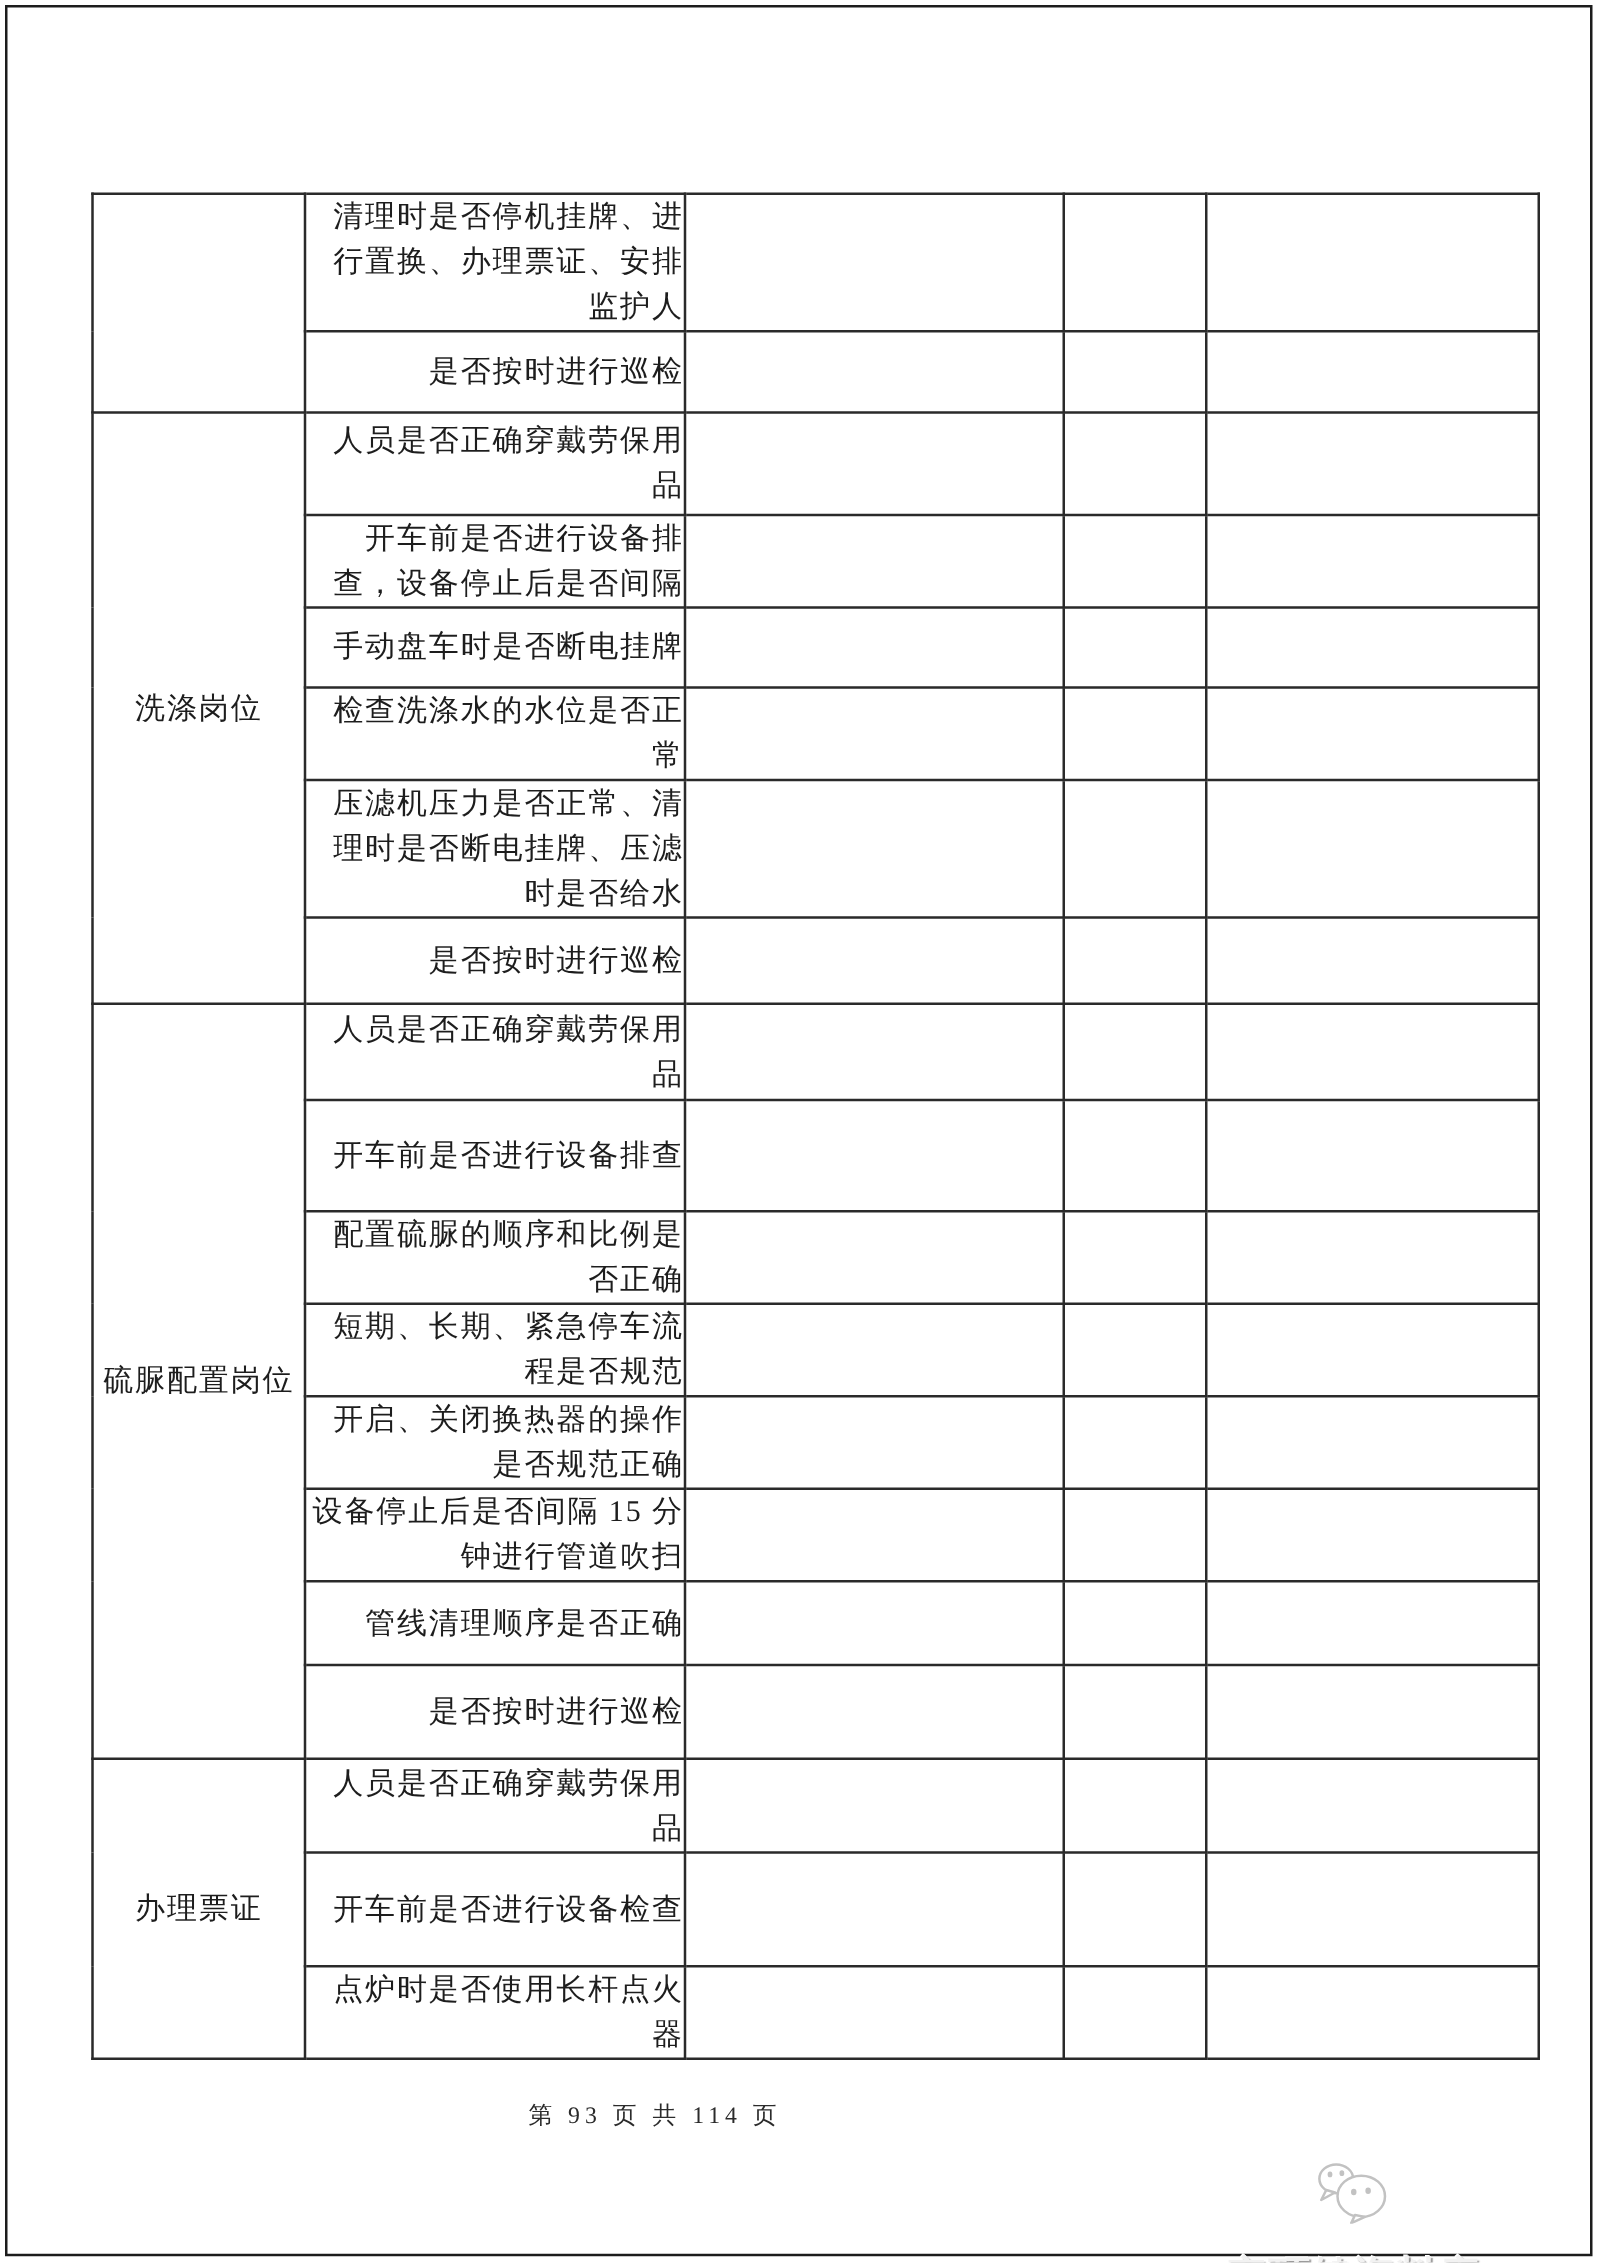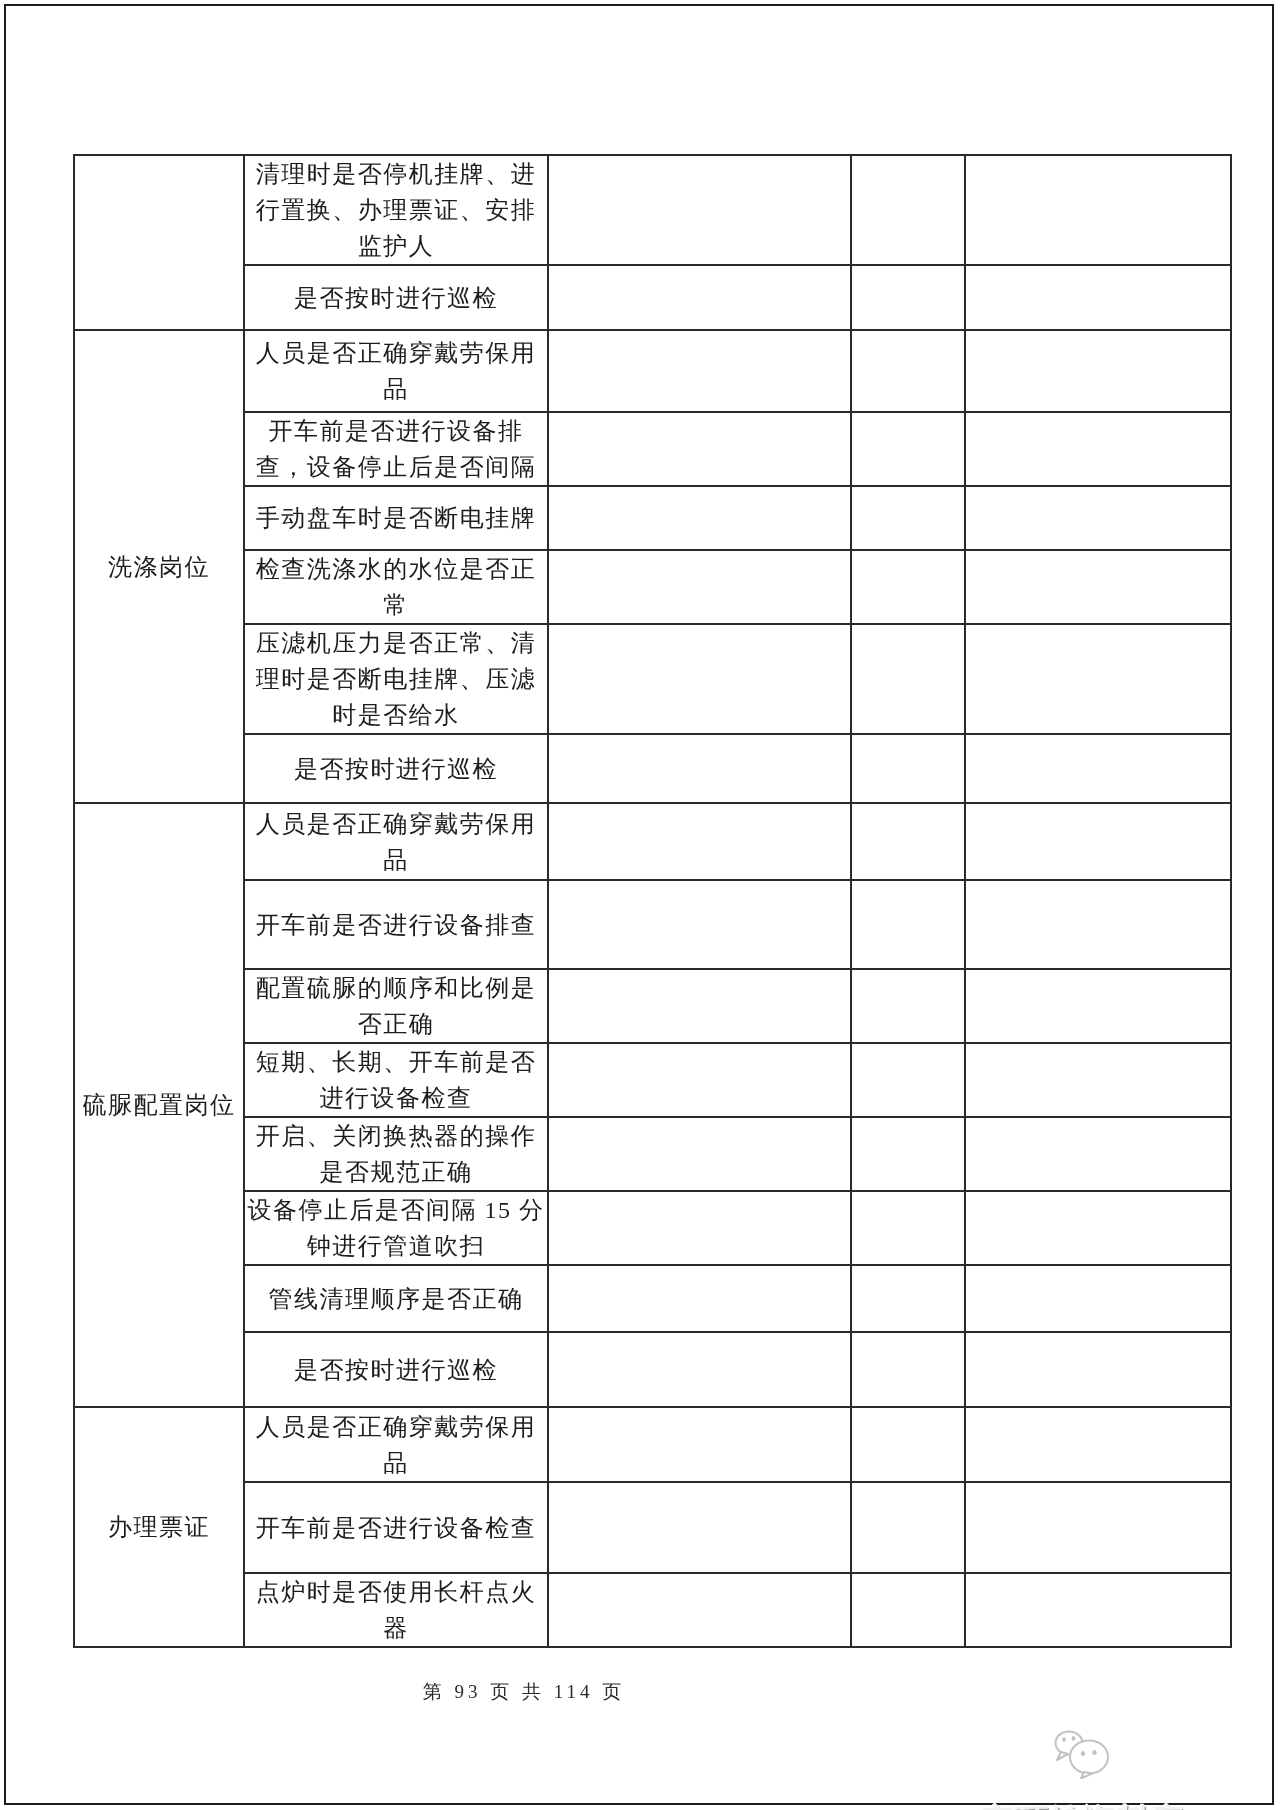--- a/index.html
+++ b/index.html
@@ -34,21 +34,21 @@
     vertical-align: middle;
     box-sizing: border-box;
     padding: 0;
     overflow: hidden;
   }
   td.pos {
     text-align: center;
     padding: 0 4px;
   }
   td.item {
-    text-align: center;
+    text-align: right;
     padding: 1px 9px;
   }
   .page-footer {
     position: absolute;
     left: 0; top: 1679px;
     width: 1048px;
     text-align: center;
     font-size: 19px;
     letter-spacing: 4px;
     color: #2b2b2b;
@@ -152,21 +152,21 @@
       <td></td>
       <td></td>
     </tr>
     <tr style="height:71px">
       <td class="item">配置硫脲的顺序和比例是否正确</td>
       <td></td>
       <td></td>
       <td></td>
     </tr>
     <tr style="height:73px">
-      <td class="item">短期、长期、开车前是否进行设备检查</td>
+      <td class="item">短期、长期、紧急停车流程是否规范</td>
       <td></td>
       <td></td>
       <td></td>
     </tr>
     <tr style="height:74px">
       <td class="item">开启、关闭换热器的操作是否规范正确</td>
       <td></td>
       <td></td>
       <td></td>
     </tr>

